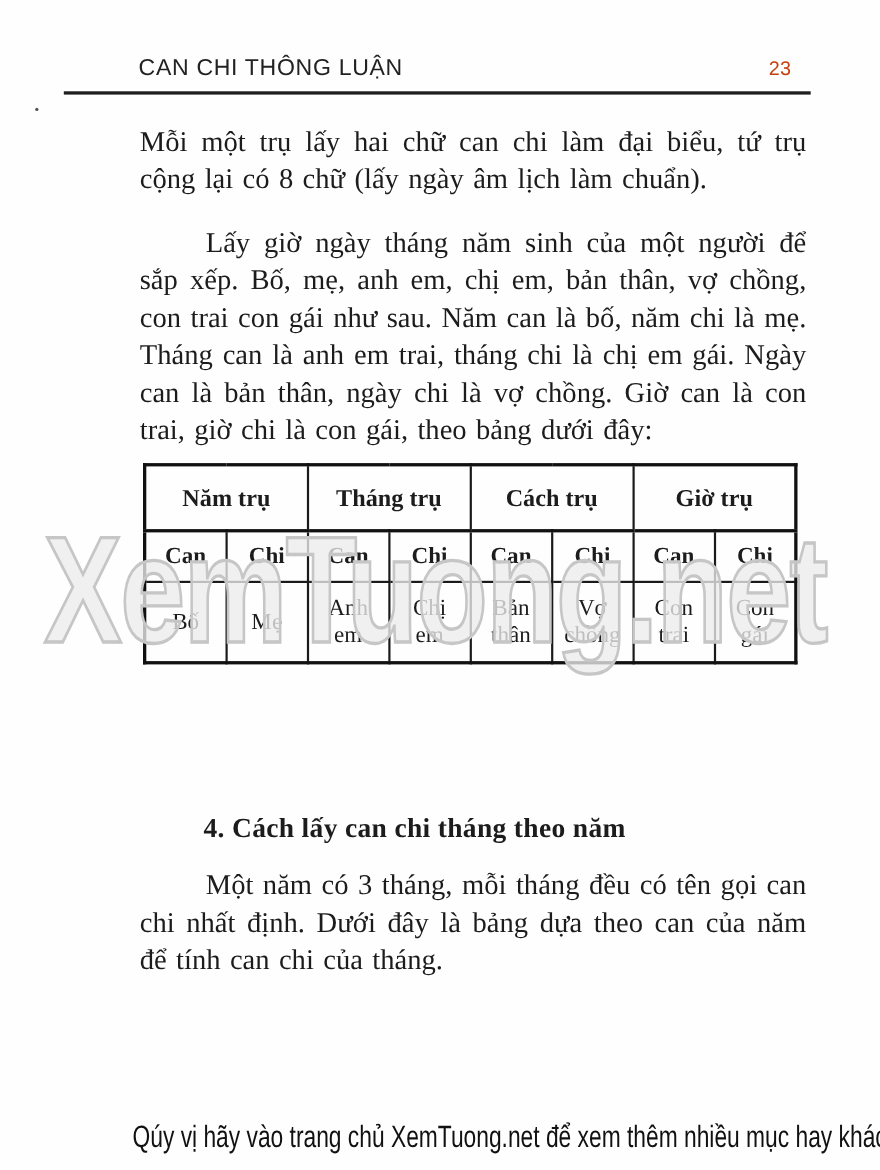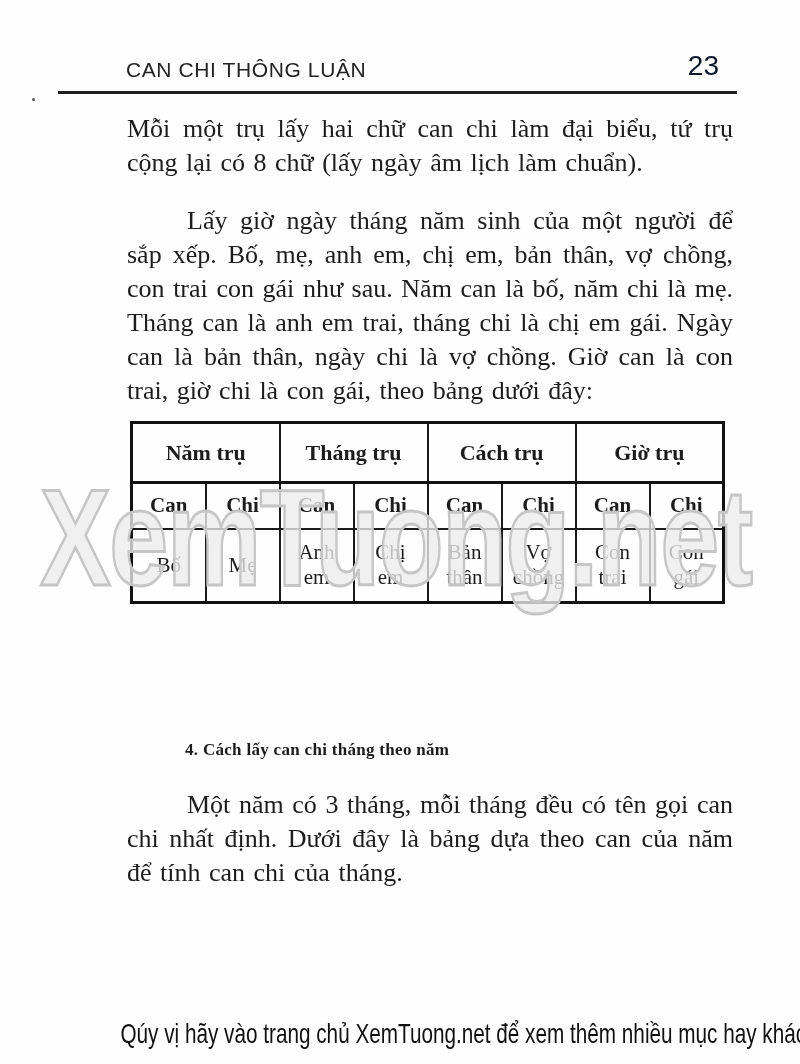--- a/index.html
+++ b/index.html
@@ -13,36 +13,36 @@
     font-family: "Liberation Serif", serif;
     color: #1c1c1c;
   }
 
   
   .running-head {
     position: absolute;
     top: 50px; left: 58px; right: 63px;
     display: flex;
     justify-content: space-between;
-    align-items: flex-end;
+    align-items: center;
     border-bottom: 3px solid #1f1f1f;
     padding-bottom: 9px;
     font-family: "Liberation Sans", sans-serif;
     gap: 24px;
   }
   .running-head .title {
     padding-left: 68px;
     font-size: 21px;
     letter-spacing: 0.6px;
     color: #222;
   }
   .running-head .pagenum {
     padding-right: 18px;
-    font-size: 28px;
-    color: #0f172a;
+    font-size: 18px;
+    color: #c2410c;
   }
   .speck {
     position: absolute;
     left: 32px; top: 98px;
     width: 3px; height: 3px;
     border-radius: 50%;
     background: #555;
   }
 
   
@@ -59,21 +59,21 @@
   #p1 { top: 112px; }
   #p2 { top: 204px; }
   #p3 { top: 652px; }
   #p4 { top: 788px; }
   #p5 { top: 904px; }
 
   .section-heading {
     position: absolute;
     top: 740px;
     left: 185px;
-    font-size: 17px;
+    font-size: 25px;
     font-weight: bold;
     letter-spacing: 0.3px;
   }
 
   
   .pillar-table-wrap {
     position: absolute;
     top: 421px;
     left: 130px;
   }

